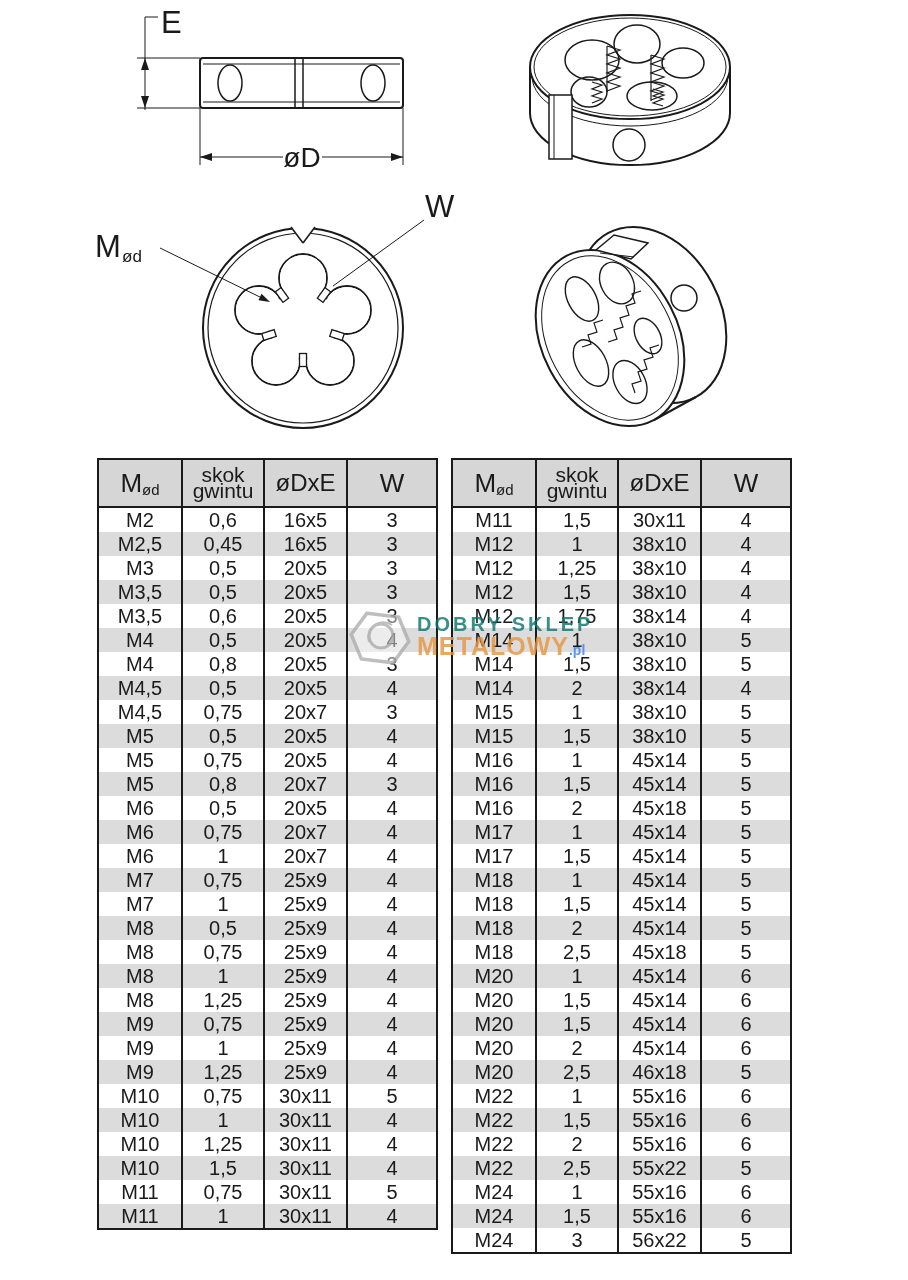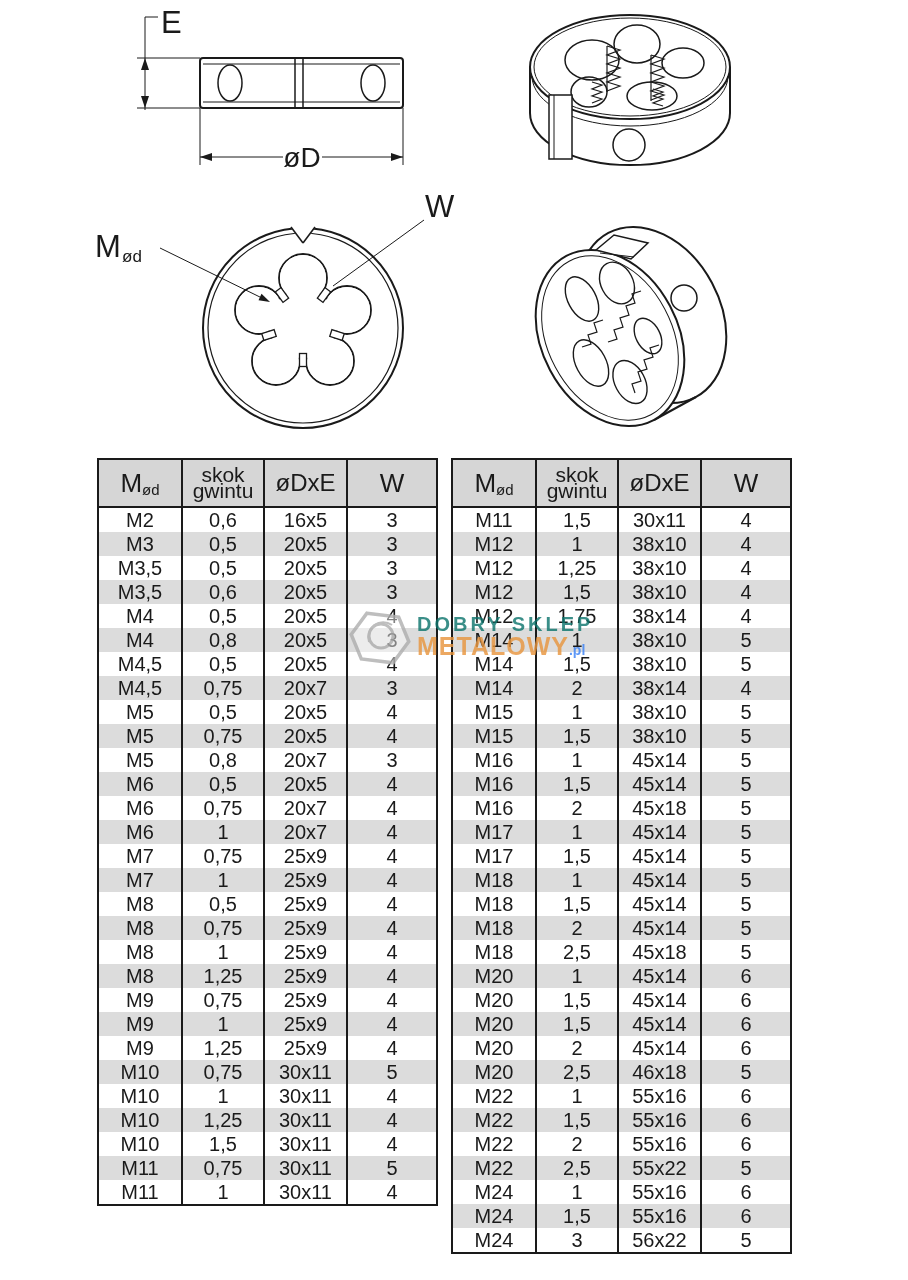--- a/index.html
+++ b/index.html
@@ -204,20 +204,26 @@
     </tr>
   </thead>
   <tbody>
       <tr>
         <td>M2</td>
         <td>0,6</td>
         <td>16x5</td>
         <td>3</td>
       </tr>
       <tr>
+        <td>M2,5</td>
+        <td>0,45</td>
+        <td>16x5</td>
+        <td>3</td>
+      </tr>
+      <tr>
         <td>M3</td>
         <td>0,5</td>
         <td>20x5</td>
         <td>3</td>
       </tr>
       <tr>
         <td>M3,5</td>
         <td>0,5</td>
         <td>20x5</td>
         <td>3</td>

